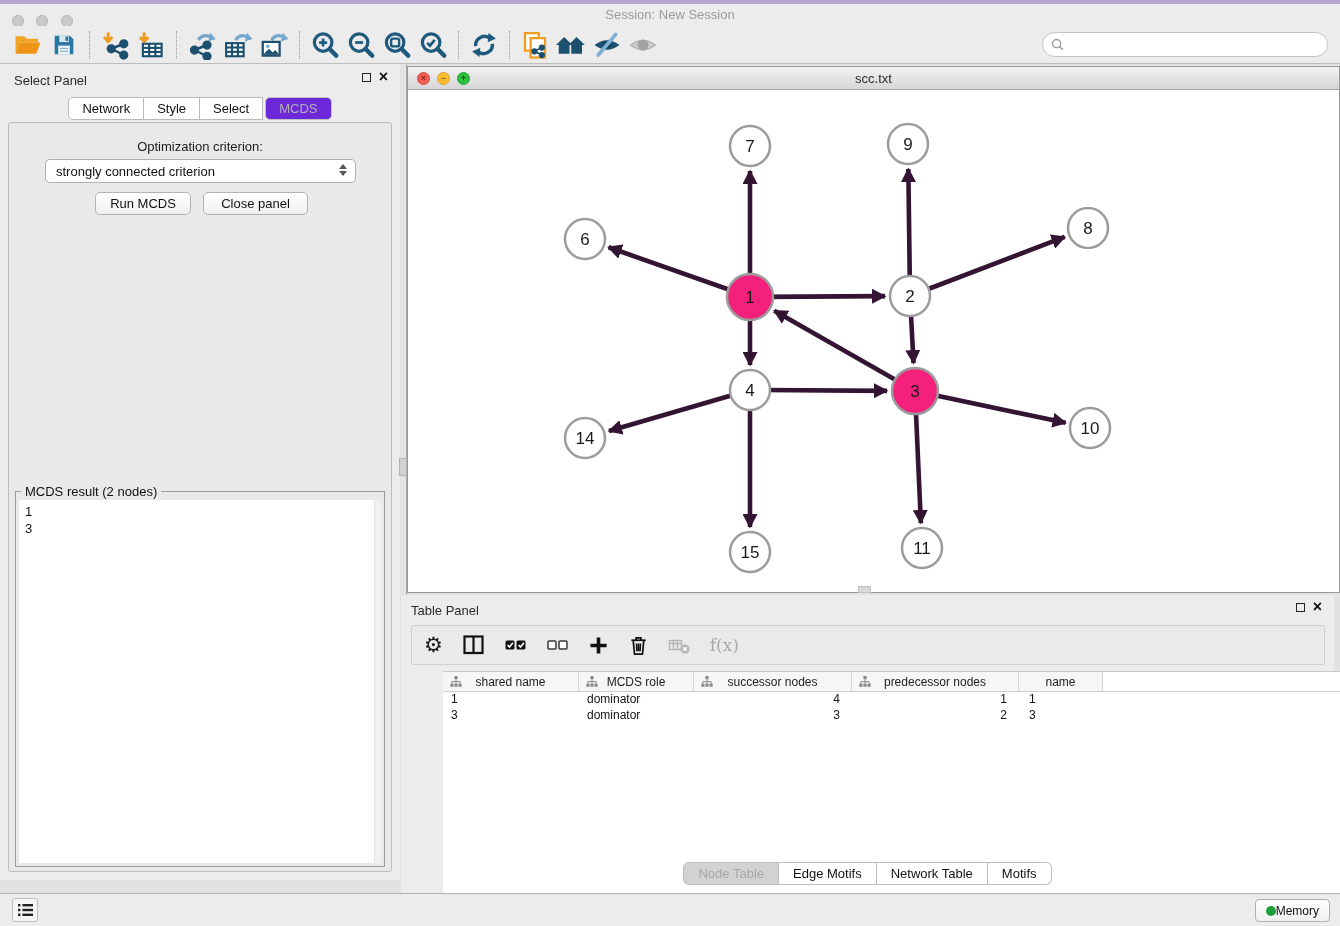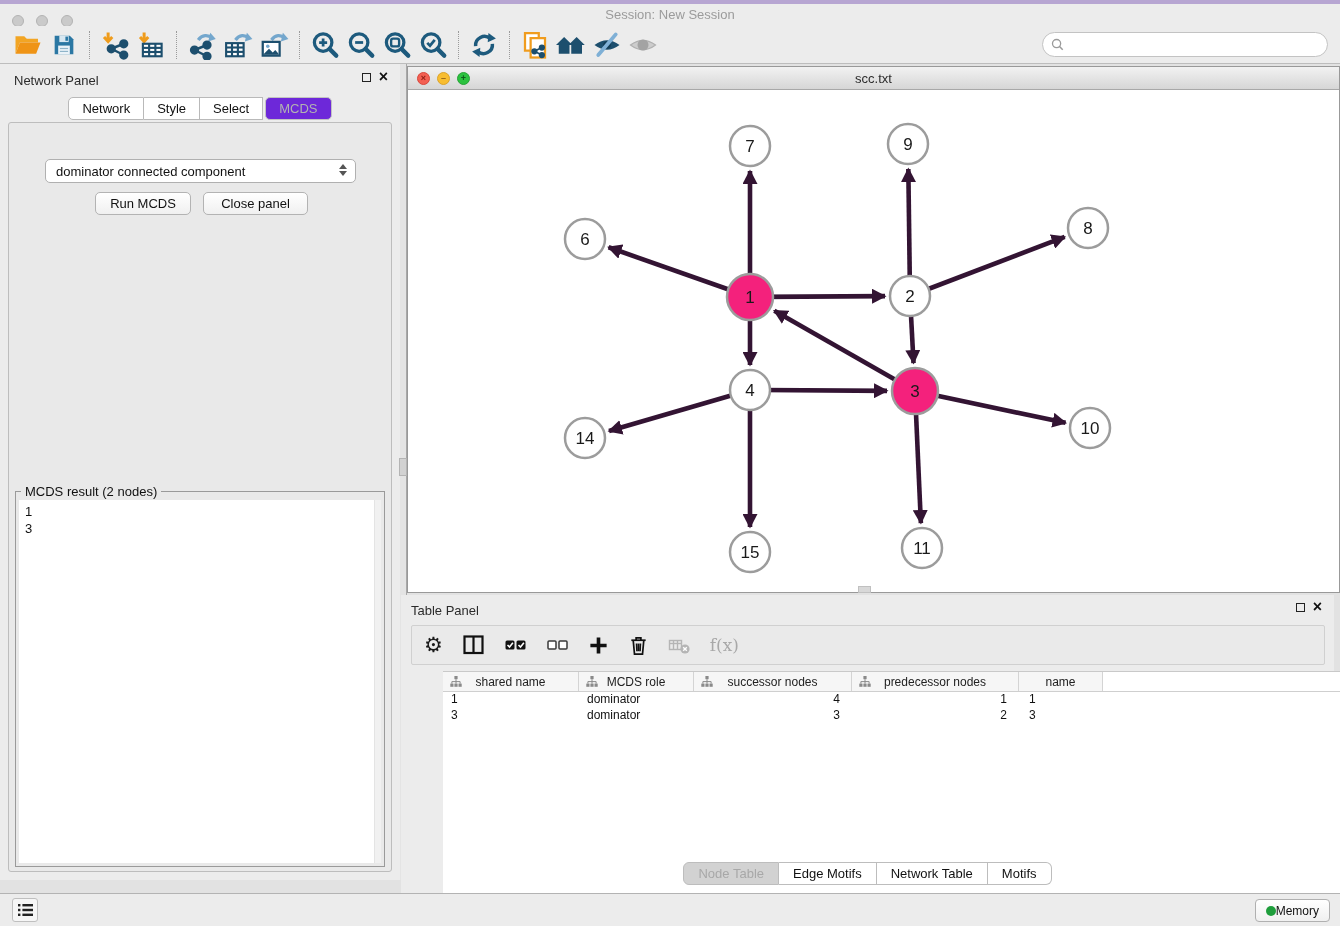--- a/index.html
+++ b/index.html
@@ -261,35 +261,36 @@
 <div class="abs searchbox">
   <svg width="13" height="13" viewBox="0 0 14 14">
     <circle cx="6" cy="6" r="4.4" fill="none" stroke="#9a9a9a" stroke-width="1.4"></circle>
     <line x1="9.2" y1="9.2" x2="12.6" y2="12.6" stroke="#9a9a9a" stroke-width="1.6"></line>
   </svg>
   <input type="text" placeholder="" style="">
 </div>
 
 <div class="abs control-panel">
   <div class="abs" style="left:14px; top:7px;">
-    <span class="panel-title">Network Panel</span>
+    <span class="panel-title">Select Panel</span>
   </div>
   <div class="abs panel-btns" style="right:12px; top:8px;">
     <span class="float-ico"></span>
     <span class="close-ico">×</span>
   </div>
   <div class="abs cp-tabs">
     <span class="cp-tab">Network</span>
     <span class="cp-tab">Style</span>
     <span class="cp-tab">Select</span>
     <span class="cp-tab active">MCDS</span>
   </div>
   <div class="abs cp-body">
+    <div class="abs opt-label">Optimization criterion:</div>
     <div class="abs opt-select">
-      <span>dominator connected component</span>
+      <span>strongly connected criterion</span>
       <span class="spinner">
         <span class="spin-up"></span>
           <span class="spin-dn"></span>
       </span>
     </div>
     <div class="abs btn run-btn">Run MCDS</div>
     <div class="abs btn closep-btn">Close panel</div>
     <div class="abs result-group">
       <span class="result-legend">MCDS result (2 nodes)</span>
       <div class="result-area">

